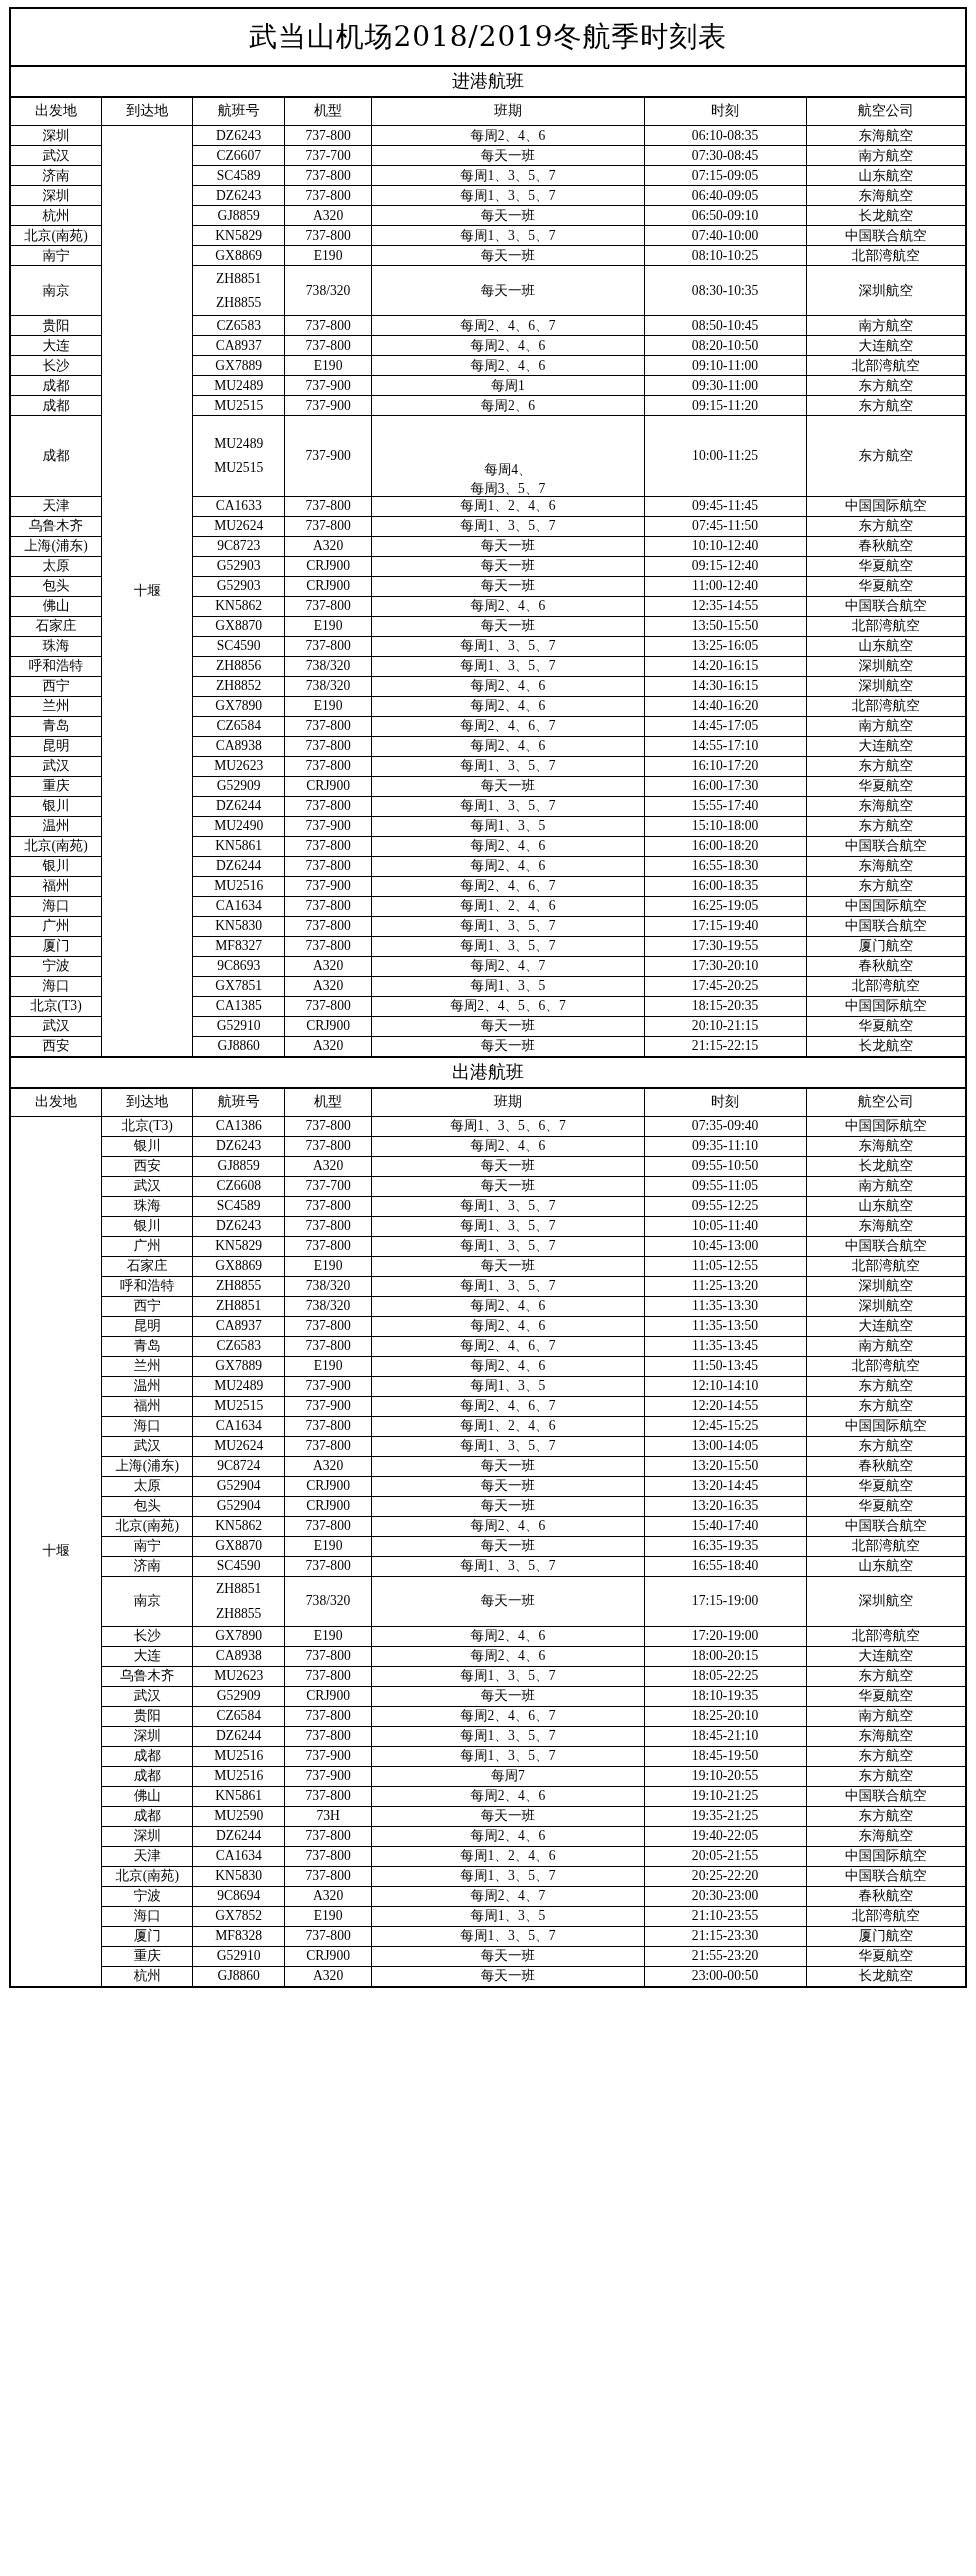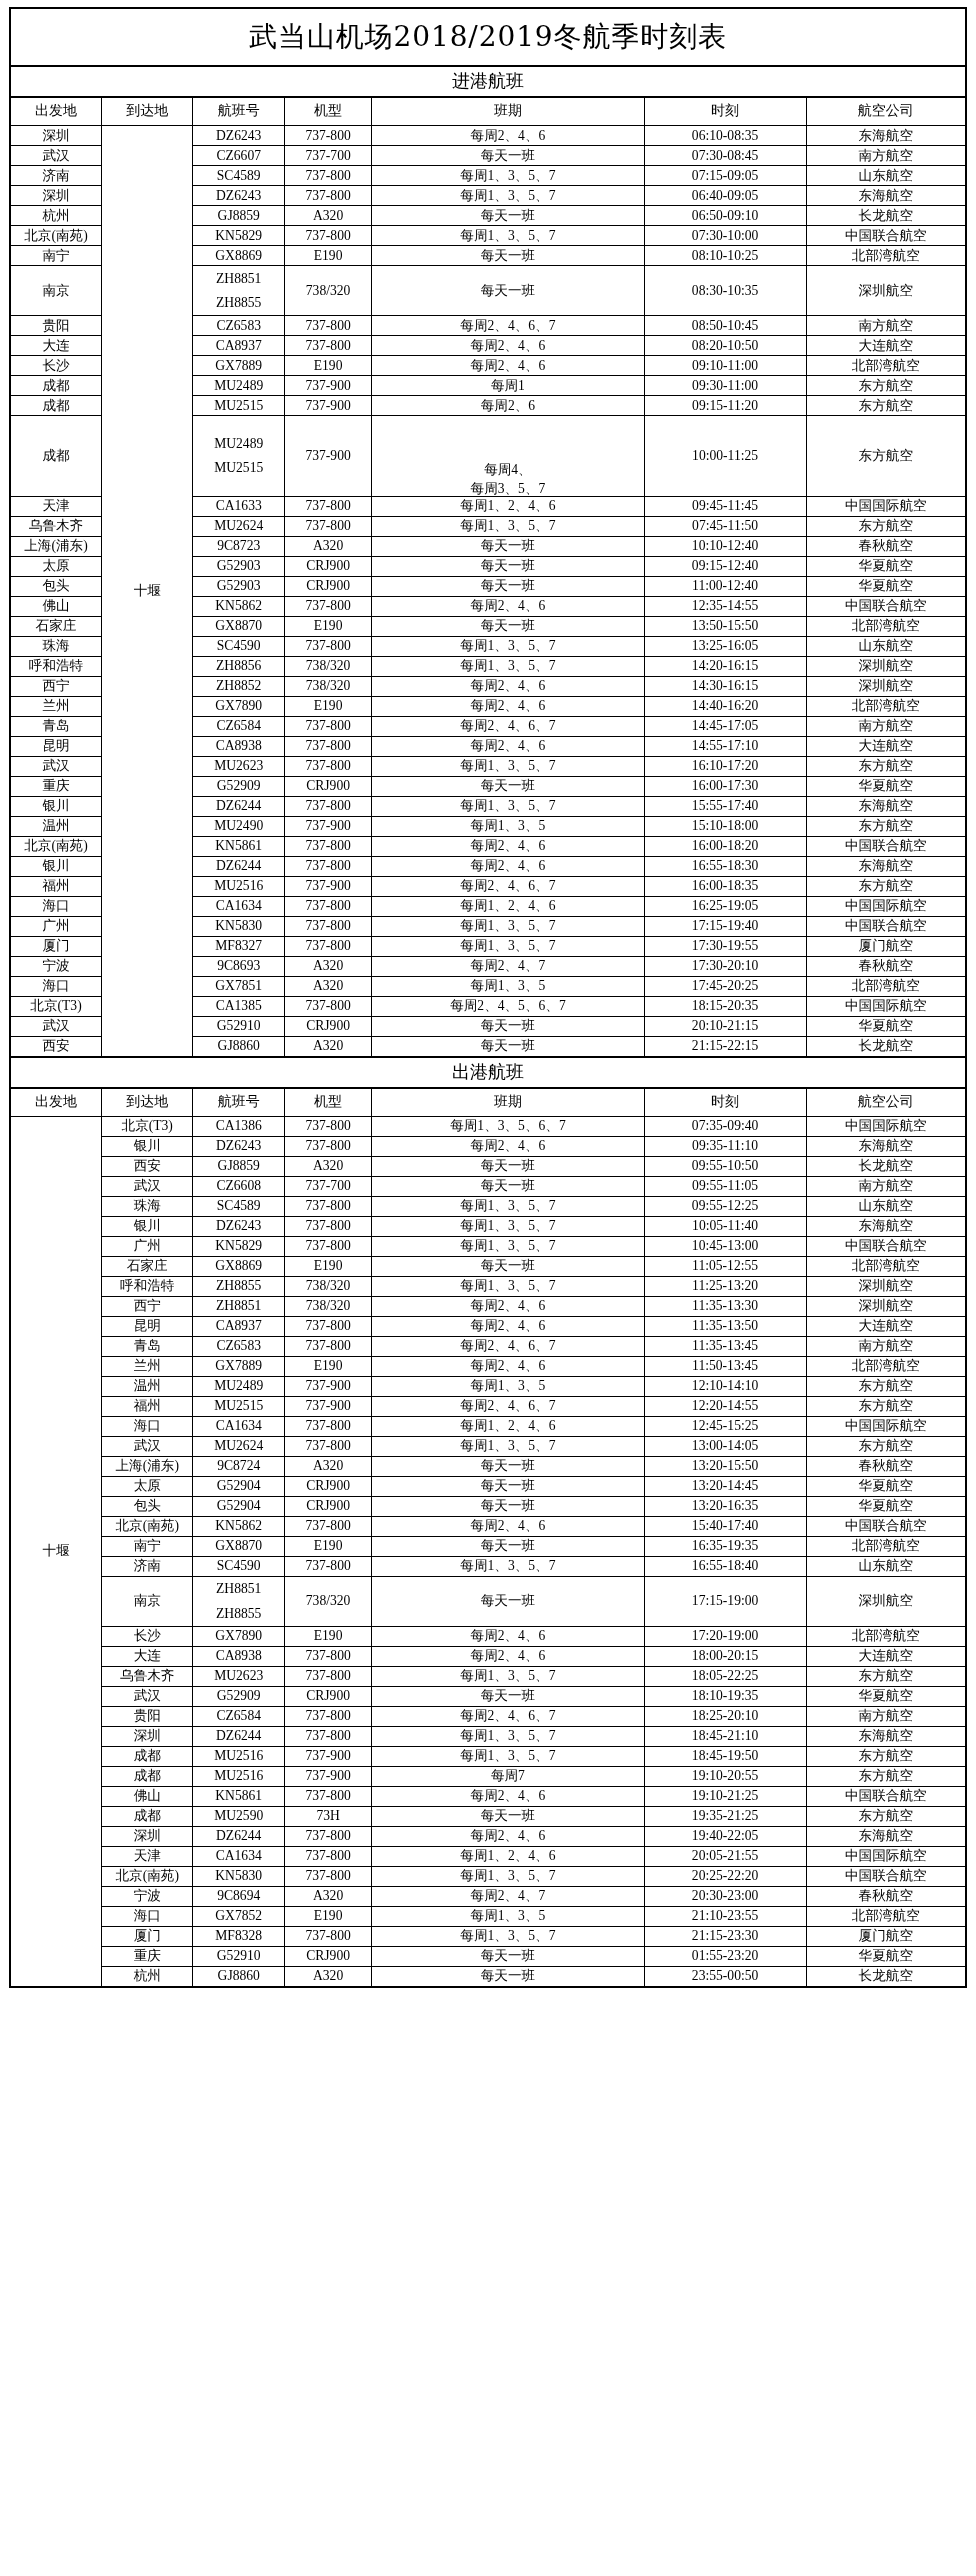--- a/index.html
+++ b/index.html
@@ -173,21 +173,21 @@
           <td class="c3 num">A320</td>
           <td class="c4">每天一班</td>
           <td class="c5 num">06:50-09:10</td>
           <td class="c6">长龙航空</td>
         </tr>
         <tr class="frow">
           <td class="c0">北京(南苑)</td>
           <td class="c2 num">KN5829</td>
           <td class="c3 num">737-800</td>
           <td class="c4">每周1、3、5、7</td>
-          <td class="c5 num">07:30-10:00</td>
+          <td class="c5 num">07:40-10:00</td>
           <td class="c6">中国联合航空</td>
         </tr>
         <tr class="frow">
           <td class="c0">南宁</td>
           <td class="c2 num">GX8869</td>
           <td class="c3 num">E190</td>
           <td class="c4">每天一班</td>
           <td class="c5 num">08:10-10:25</td>
           <td class="c6">北部湾航空</td>
         </tr>
@@ -822,27 +822,27 @@
           <td class="c3 num">737-800</td>
           <td class="c4">每周1、3、5、7</td>
           <td class="c5 num">21:15-23:30</td>
           <td class="c6">厦门航空</td>
         </tr>
         <tr class="frow">
           <td class="c1">重庆</td>
           <td class="c2 num">G52910</td>
           <td class="c3 num">CRJ900</td>
           <td class="c4">每天一班</td>
-          <td class="c5 num">01:55-23:20</td>
+          <td class="c5 num">21:55-23:20</td>
           <td class="c6">华夏航空</td>
         </tr>
         <tr class="frow">
           <td class="c1">杭州</td>
           <td class="c2 num">GJ8860</td>
           <td class="c3 num">A320</td>
           <td class="c4">每天一班</td>
-          <td class="c5 num">23:55-00:50</td>
+          <td class="c5 num">23:00-00:50</td>
           <td class="c6">长龙航空</td>
         </tr>
       </tbody>
   </table>
 </div>
 
 
 </body></html>

